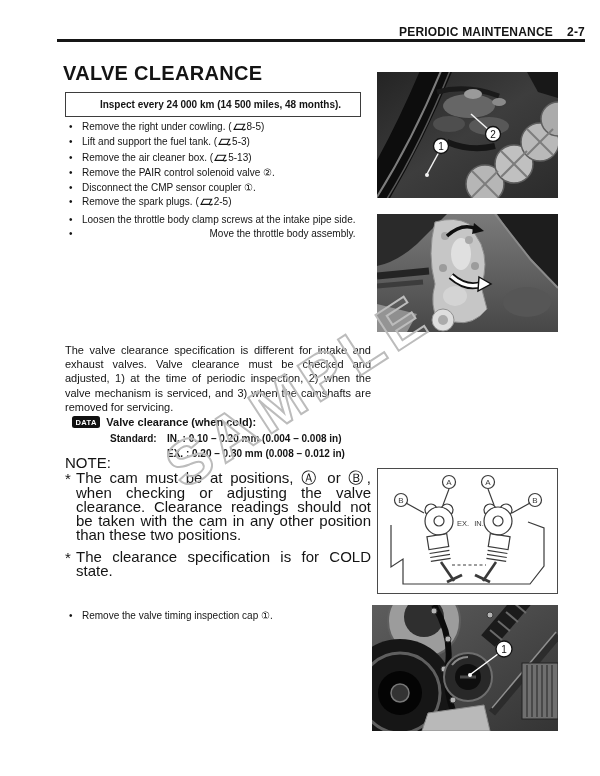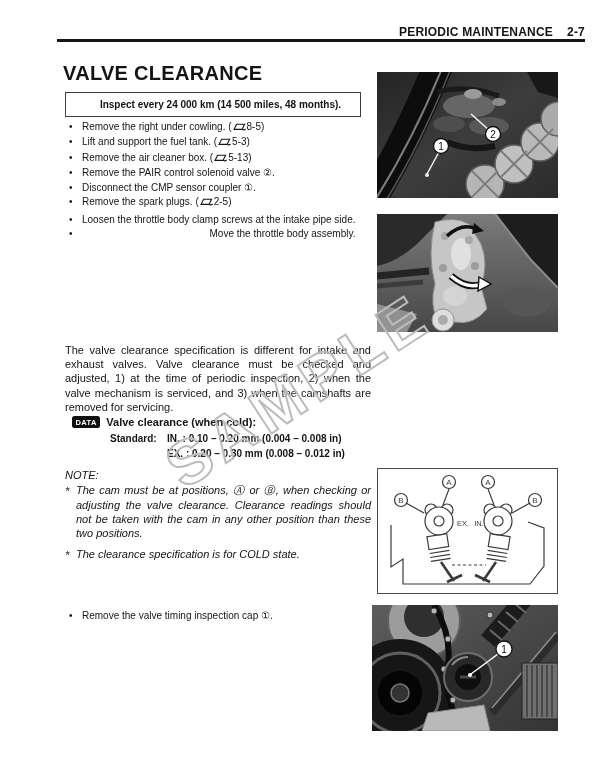--- a/index.html
+++ b/index.html
@@ -31,21 +31,21 @@
   
   .data-block { position:absolute; top:416px; left:65px; width:320px; z-index:2;margin-left:7px; }
   .data-row1 { display:flex; align-items:center; }
   .data-badge { background:#101010; color:#fff; font-size:7.5px; font-weight:bold;
     padding:1.5px 3.5px 1px; border-radius:2.5px; letter-spacing:.4px; margin-right:6px; }
   .data-title { font-size:11px; font-weight:bold; }
   .spec-rows { margin-left:38px; margin-top:3px; }
   .spec-row { display:flex; font-size:10px; font-weight:bold; line-height:15px; white-space:nowrap; }
   .spec-std { width:57px; flex:0 0 57px; }
   
-  .note-block { position:absolute; top:468px; left:65px; width:306px; font-style:italic; font-size:11px; line-height:14.3px; z-index:2; }
+  .note-block { position:absolute; top:456px; left:65px; width:306px; font-size:15px; line-height:14.3px; z-index:2; }
   .note-label { margin-bottom:1px; }
   .note-item { position:relative; padding-left:11px; text-align:justify; }
   .note-item::before { content:"*"; position:absolute; left:0; top:1px; }
   .note-item + .note-item { margin-top:7px; }
   
   .fig { position:absolute; z-index:1; }
   .fig svg { display:block; }
   .fig-1 { left:377px; top:72px; width:181px; height:126px; }
   .fig-2 { left:377px; top:214px; width:181px; height:118px; }
   .fig-diagram { left:377px; top:468px; width:181px; height:126px; background:#fff; border:1.6px solid #4a4a4a; }

